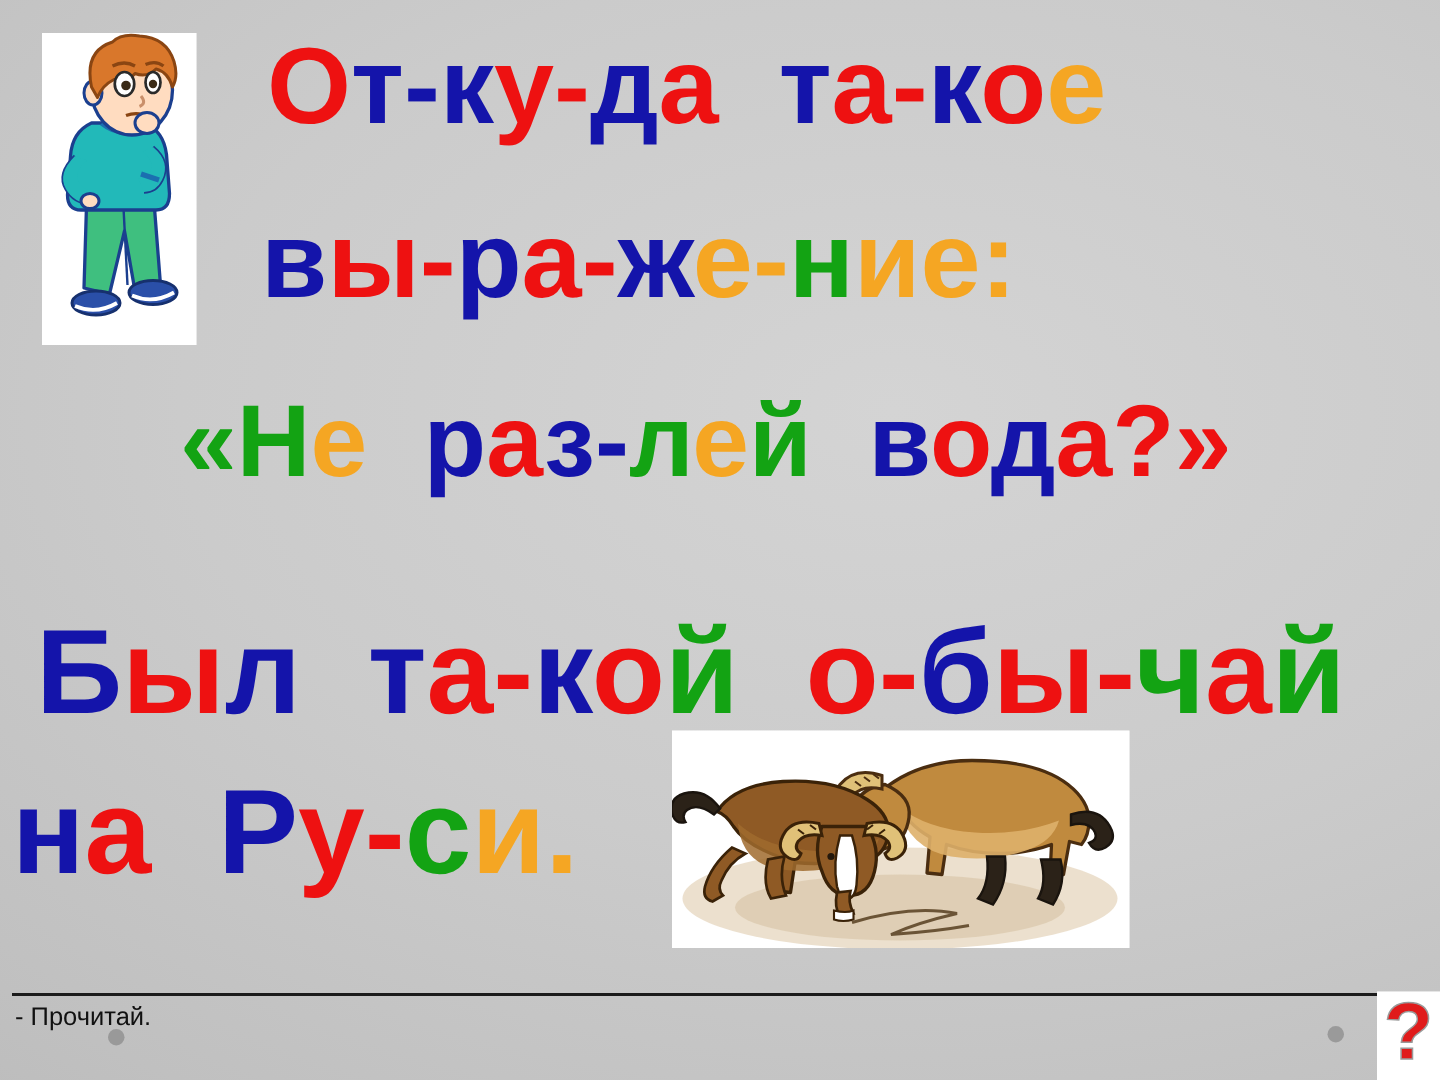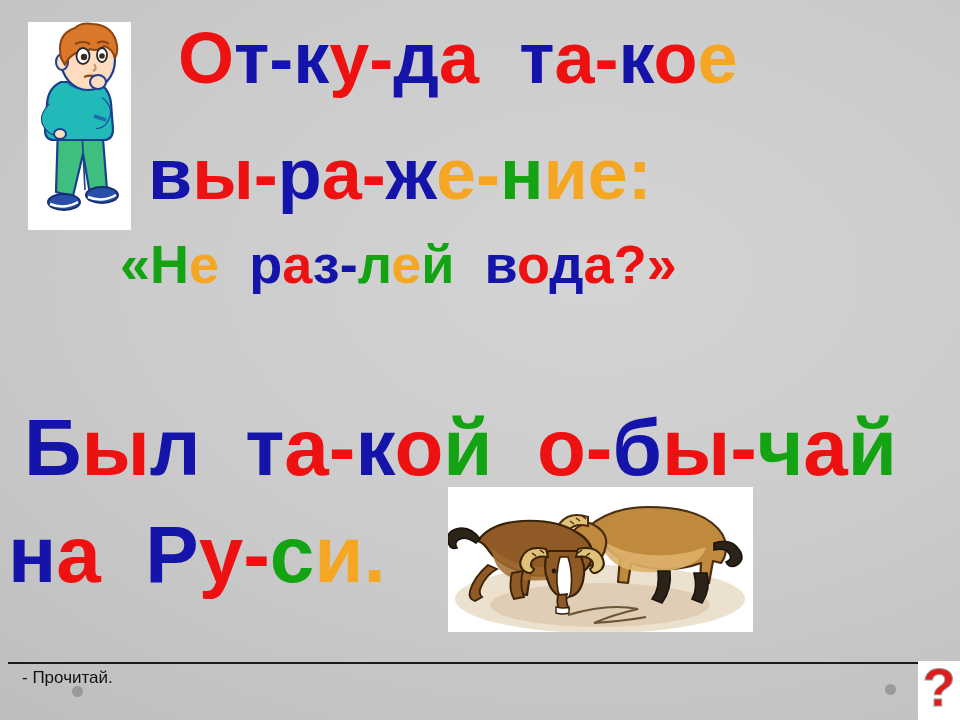--- a/index.html
+++ b/index.html
@@ -32,32 +32,32 @@
   
   .textwrap{position:absolute;left:0;top:0;width:956px;height:640px;}
   .line{
     position:absolute;
     white-space:pre;
     font-weight:700;
     letter-spacing:0px;
     line-height:1;
   }
   .l1{left:178px;top:22px;font-size:72px;}
-  .l2{left:148px;top:138px;font-size:72px;}
-  .l3{left:120px;top:237px;font-size:54px;}
+  .l2{left:174px;top:138px;font-size:72px;}
+  .l3{left:120px;top:260px;font-size:68px;}
   .l4{left:24px;top:408px;font-size:80px;}
   .l5{left:8px;top:515px;font-size:80px;}
 
   
   .rule{
     position:absolute;left:8px;top:662px;width:944px;height:0;
     border-top:2px solid #1b1b1b;
   }
   .caption{
-    position:absolute;left:22px;top:668px;
+    position:absolute;left:10px;top:668px;
     font-size:17px;color:#111;
     font-family:"Liberation Sans","DejaVu Sans",sans-serif;
   }
   .dot{
     position:absolute;width:11px;height:11px;border-radius:50%;
     background:rgba(120,120,120,.55);
   }
   .dot-a{left:72px;top:686px;}
   .dot-b{left:885px;top:684px;}
   .qbadge{

